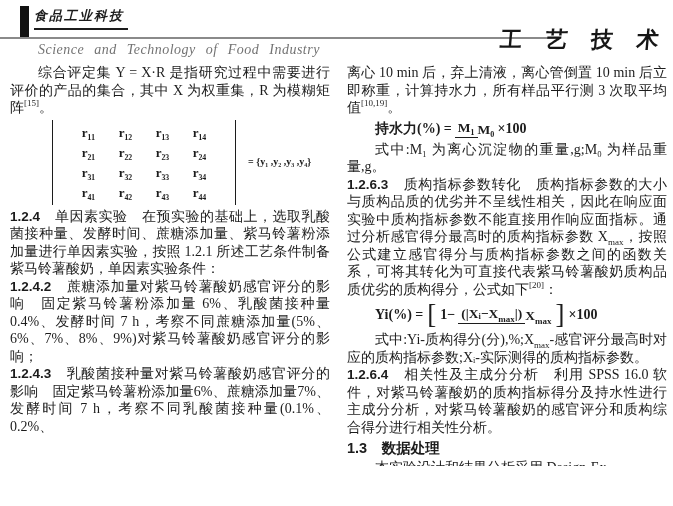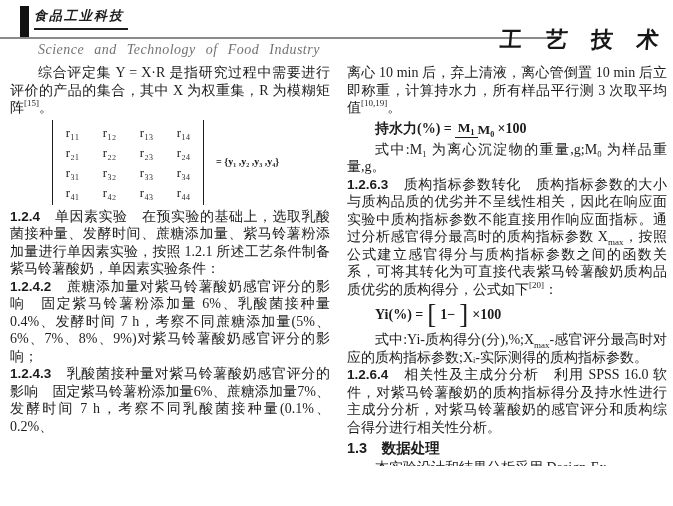--- a/index.html
+++ b/index.html
@@ -57,21 +57,21 @@
   .frac { display:inline-flex; flex-direction:row; align-items:flex-end; line-height:1.2; font-size:13.5px; }
   .frac .num { border-bottom:1.2px solid #1c1c1c; padding:0 3px 1px; }
   .frac .den { padding-top:1px; }
   .bracket { font-size:27px; font-weight:normal; line-height:1; margin:0 1px; }
 
   
   .matrix-line { display:flex; align-items:center; gap:12px; margin:3px 0 3px 42px; }
   .matrix-grid {
     display:grid; grid-template-columns:repeat(4,37px); row-gap:5px;
     border-left:1.5px solid #1c1c1c; border-right:1.5px solid #1c1c1c;
-    padding:5px 1px; font-weight:normal; font-size:13px; line-height:15px;
+    padding:5px 17px; font-weight:bold; font-size:13px; line-height:15px;
   }
   .matrix-grid span { text-align:center; }
   .matrix-eq { font-weight:bold; font-size:10px; }
 
   
   h3.sec-head {
     font-family:"Liberation Sans","DejaVu Sans",sans-serif;
     font-size:14.5px; font-weight:bold; margin:3px 0 1px; line-height:19px;
   }
   .partial-clip { height:7px; overflow:hidden; }
@@ -132,20 +132,24 @@
         <span>×100</span>
       </div>
 
       <p class="indent"><span>式中:M₁ 为离心沉淀物的重量,g;M₀ 为样品重量,g。</span></p>
       <p><span class="hd">1.2.6.3</span><span>　质构指标参数转化　质构指标参数的大小与质构品质的优劣并不呈线性相关，因此在响应面实验中质构指标参数不能直接用作响应面指标。通过分析感官得分最高时的质构指标参数 X</span><sub>max</sub><span>，按照公式建立感官得分与质构指标参数之间的函数关系，可将其转化为可直接代表紫马铃薯酸奶质构品质优劣的质构得分，公式如下</span><sup>[20]</sup><span>：</span></p>
 
       <div class="formula-line">
         <span>Yi(%) =</span>
         <span class="bracket">[</span>
         <span>1−</span>
+        <span class="frac">
+          <span class="num"><span>(|Xᵢ−X</span><sub>max</sub><span>|)</span></span>
+          <span class="den"><span>X</span><sub>max</sub></span>
+        </span>
         <span class="bracket">]</span>
         <span>×100</span>
       </div>
 
       <p class="indent"><span>式中:Yi-质构得分(分),%;X</span><sub>max</sub><span>-感官评分最高时对应的质构指标参数;Xᵢ-实际测得的质构指标参数。</span></p>
       <p><span class="hd">1.2.6.4</span><span>　相关性及主成分分析　利用 SPSS 16.0 软件，对紫马铃薯酸奶的质构指标得分及持水性进行主成分分析，对紫马铃薯酸奶的感官评分和质构综合得分进行相关性分析。</span></p>
       <h3 class="sec-head">1.3　数据处理</h3>
       <div class="partial-clip">
         <p class="indent">本实验设计和结果分析采用 Design-Ex</p>
       </div>

